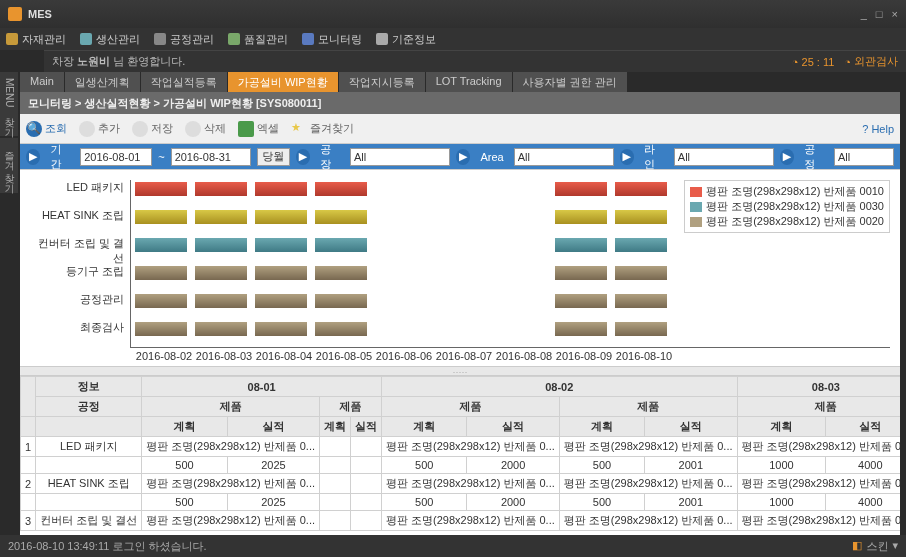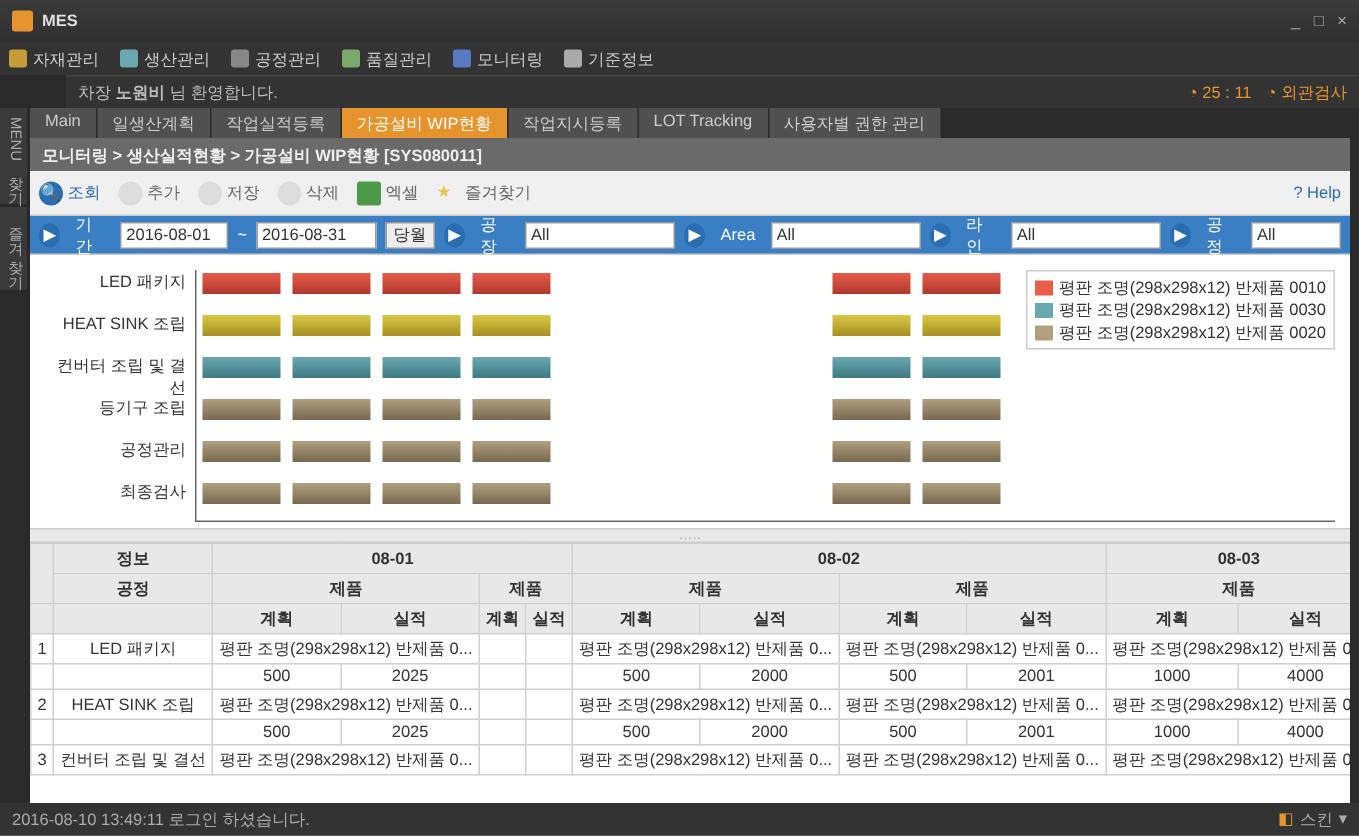--- a/index.html
+++ b/index.html
@@ -221,20 +221,31 @@
           <div class="bar c4" style="position: absolute; left: 424px; top: 114px;"></div>
           <div class="bar c4" style="position: absolute; left: 484px; top: 114px;"></div>
           <div class="bar c4" style="position: absolute; left: 4px; top: 142px;"></div>
           <div class="bar c4" style="position: absolute; left: 64px; top: 142px;"></div>
           <div class="bar c4" style="position: absolute; left: 124px; top: 142px;"></div>
           <div class="bar c4" style="position: absolute; left: 184px; top: 142px;"></div>
           <div class="bar c4" style="position: absolute; left: 424px; top: 142px;"></div>
           <div class="bar c4" style="position: absolute; left: 484px; top: 142px;"></div>
         </div>
     </div>
+    <div class="xaxis" id="xaxis" style="margin-left:100px">
+        <div>2016-08-02</div>
+        <div>2016-08-03</div>
+        <div>2016-08-04</div>
+        <div>2016-08-05</div>
+        <div>2016-08-06</div>
+        <div>2016-08-07</div>
+        <div>2016-08-08</div>
+        <div>2016-08-09</div>
+        <div>2016-08-10</div>
+      </div>
     <div class="legend" id="legend">
         <div class="li">
           <span class="sw" style="background:#e85c4a"></span>
           <span>평판 조명(298x298x12) 반제품 0010</span>
         </div>
         <div class="li">
           <span class="sw" style="background:#6aa8b0"></span>
           <span>평판 조명(298x298x12) 반제품 0030</span>
         </div>
         <div class="li">

